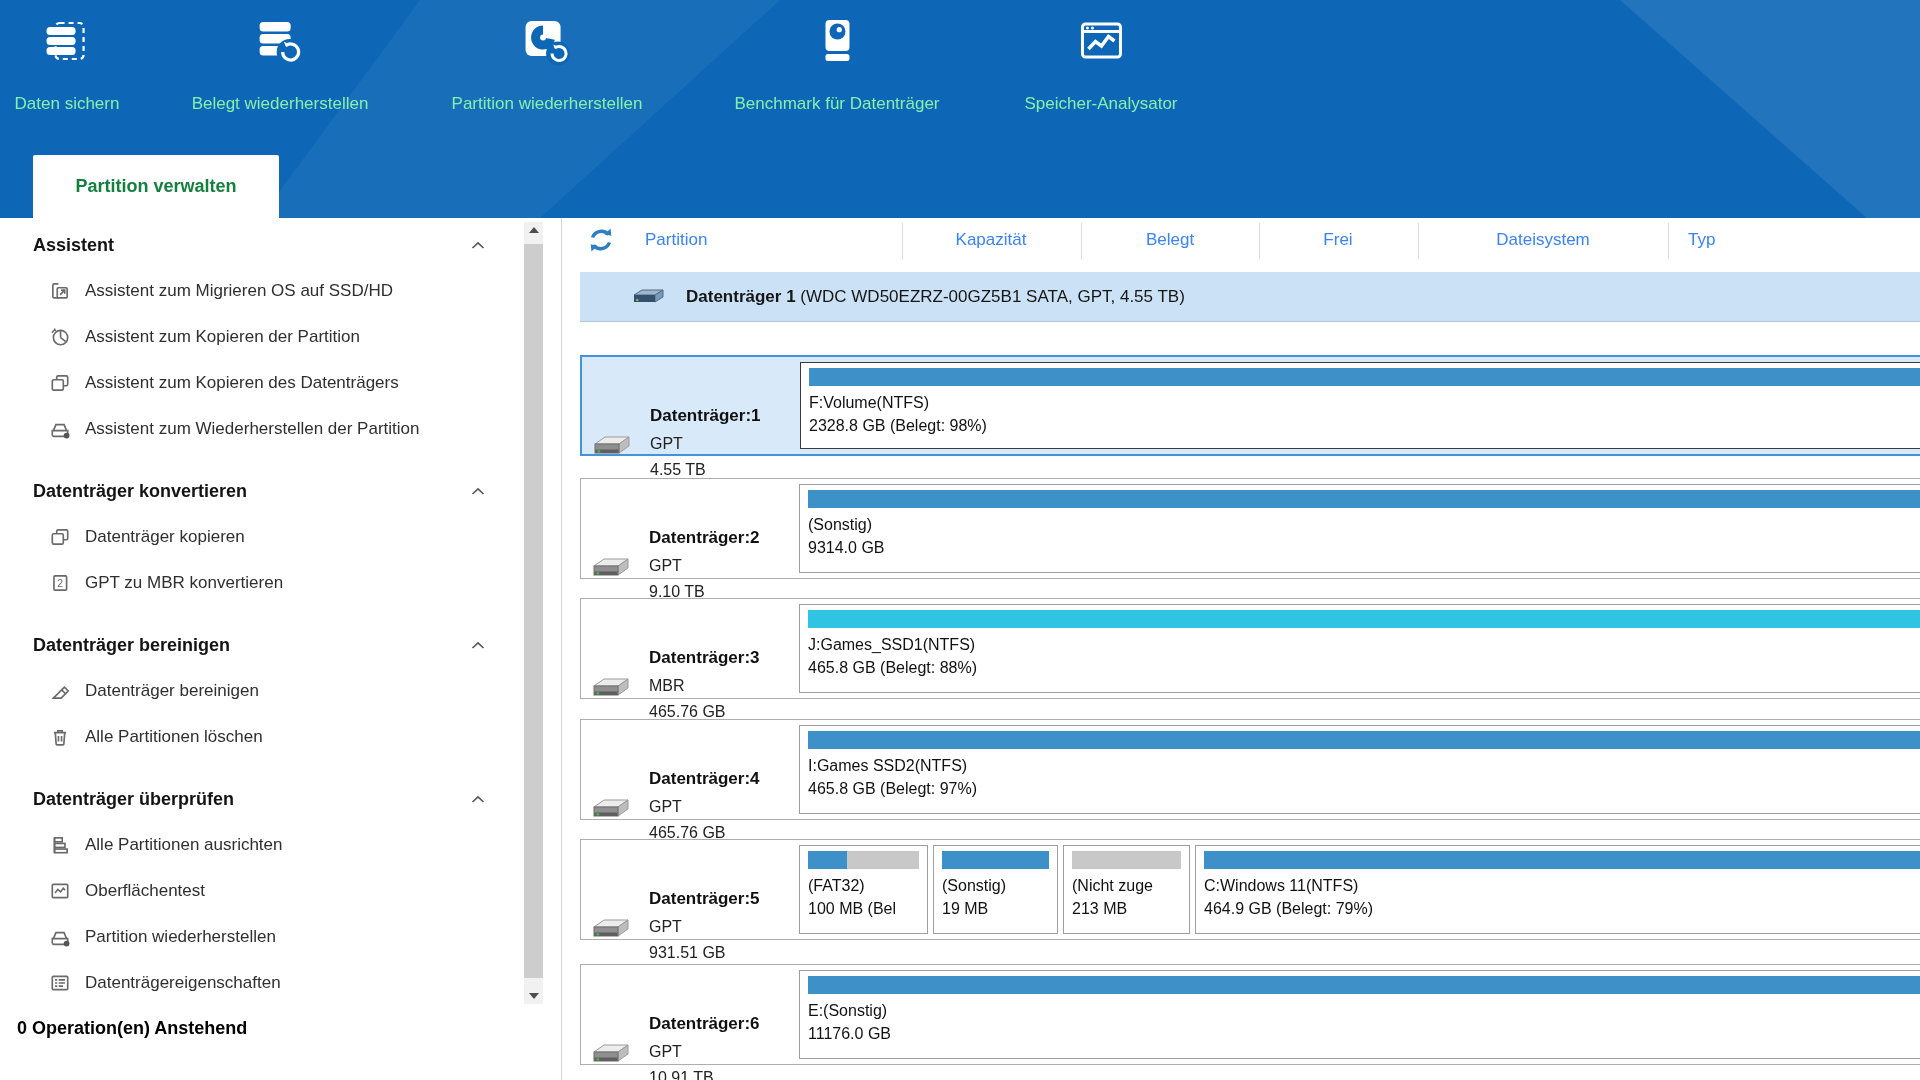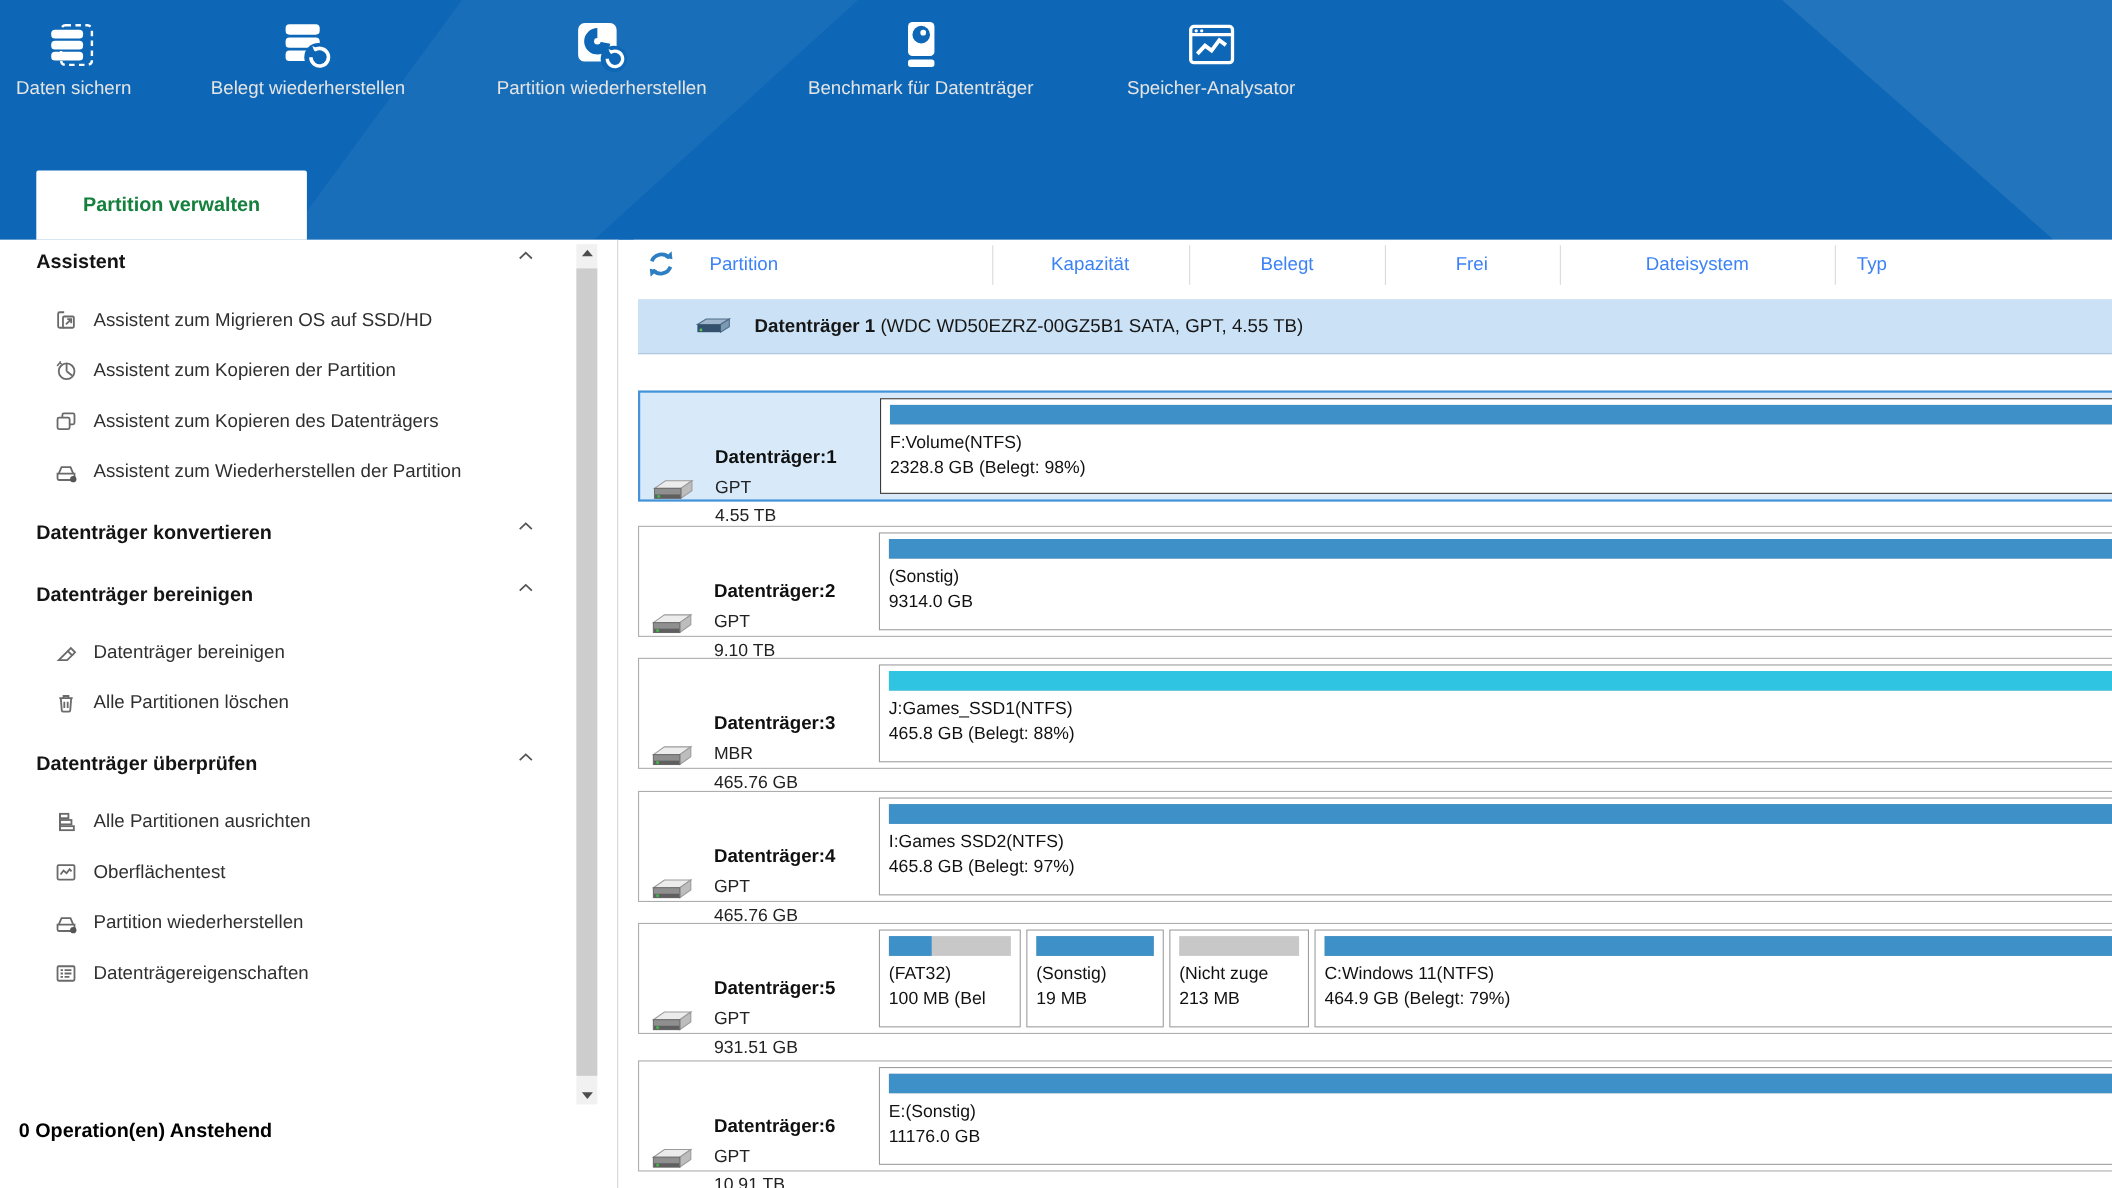--- a/index.html
+++ b/index.html
@@ -8,33 +8,33 @@
 
   
   .header{position:absolute;left:0;top:0;width:1920px;height:218px;background:#0d67b6;}
   .hd-shape1{position:absolute;left:0;top:0;width:1920px;height:218px;
              background:rgba(255,255,255,0.09);
              clip-path:polygon(1620px 0,1920px 0,1920px 265px);}
   .hd-shape2{position:absolute;left:0;top:0;width:1920px;height:218px;
              background:rgba(255,255,255,0.05);
              clip-path:polygon(420px 0,780px 0,540px 218px,260px 218px);}
   .tbtn{position:absolute;top:14px;transform:translateX(-50%);
-        display:flex;flex-direction:column;align-items:center;gap:0;
-        color:#e5e5e5;cursor:pointer;white-space:nowrap;}
+        display:flex;flex-direction:column;align-items:center;gap:24px;
+        color:#86efac;cursor:pointer;white-space:nowrap;}
   .tbtn .ticon{height:56px;display:flex;align-items:center;justify-content:center;}
   .tbtn .tlabel{font-size:17px;}
   .tab{position:absolute;left:33px;top:155px;width:246px;height:63px;background:#ffffff;
        display:flex;align-items:center;justify-content:center;border-radius:2px 2px 0 0;
        font-size:18px;font-weight:bold;color:#15803d;}
 
   
   .sidebar{position:absolute;left:0;top:218px;width:562px;height:862px;background:#fff;}
   .sidebar .vline{position:absolute;right:0;top:0;width:1px;height:862px;background:#d6d6d6;}
   .nav{position:absolute;left:33px;top:10px;width:460px;}
-  .sec-head{display:flex;align-items:flex-start;height:34px;margin-top:22px;cursor:pointer;}
+  .sec-head{display:flex;align-items:center;height:34px;margin-top:22px;cursor:pointer;}
   .sec-head:first-child{margin-top:0;}
   .sec-title{font-size:18px;font-weight:bold;color:#141414;}
   .sec-chevron{margin-left:auto;margin-right:8px;display:flex;}
   .sec-items{margin-top:6px;}
   .sitem{display:flex;align-items:center;height:46px;padding-left:16px;cursor:pointer;color:#2f2f2f;}
   .sitem .sicon{width:22px;height:22px;margin-right:14px;display:flex;align-items:center;justify-content:center;}
   .sitem .slabel{font-size:17px;white-space:nowrap;}
   .status{position:absolute;left:17px;top:800px;font-size:18px;font-weight:bold;color:#000;}
   
   .sscroll{position:absolute;left:524px;top:4px;width:19px;height:782px;background:#f1f1f1;}
@@ -203,20 +203,40 @@
             <span class="slabel">Assistent zum Wiederherstellen der Partition</span>
           </div>
         </div>
         <div class="sec-head">
           <span class="sec-title">Datenträger konvertieren</span>
           <span class="sec-chevron">
             <svg width="14" height="9" viewBox="0 0 14 9">
               <polyline points="1.5,7 7,1.8 12.5,7" fill="none" stroke="#555" stroke-width="1.6"></polyline>
             </svg>
           </span>
+        </div>
+        <div class="sec-items">
+          <div class="sitem">
+            <span class="sicon">
+              <svg width="22" height="22" viewBox="0 0 20 20" fill="none" stroke="#6a6a6a" stroke-width="1.5">
+    <rect x="3" y="7" width="10" height="9.5" rx="1.3"></rect>
+    <path d="M7 7 V4.8 A1.3 1.3 0 0 1 8.3 3.5 H15.7 A1.3 1.3 0 0 1 17 4.8 V11.2 A1.3 1.3 0 0 1 15.7 12.5 H13"></path>
+   </svg>
+            </span>
+            <span class="slabel">Datenträger kopieren</span>
+          </div>
+          <div class="sitem">
+            <span class="sicon">
+              <svg width="22" height="22" viewBox="0 0 20 20" fill="none" stroke="#6a6a6a" stroke-width="1.5">
+    <rect x="4.5" y="3.5" width="11.5" height="13" rx="1"></rect>
+    <text x="10.2" y="13.2" font-size="9.5" font-family="Liberation Sans,sans-serif" text-anchor="middle" fill="#6a6a6a" stroke="none">2</text>
+   </svg>
+            </span>
+            <span class="slabel">GPT zu MBR konvertieren</span>
+          </div>
         </div>
         <div class="sec-head">
           <span class="sec-title">Datenträger bereinigen</span>
           <span class="sec-chevron">
             <svg width="14" height="9" viewBox="0 0 14 9">
               <polyline points="1.5,7 7,1.8 12.5,7" fill="none" stroke="#555" stroke-width="1.6"></polyline>
             </svg>
           </span>
         </div>
         <div class="sec-items">

